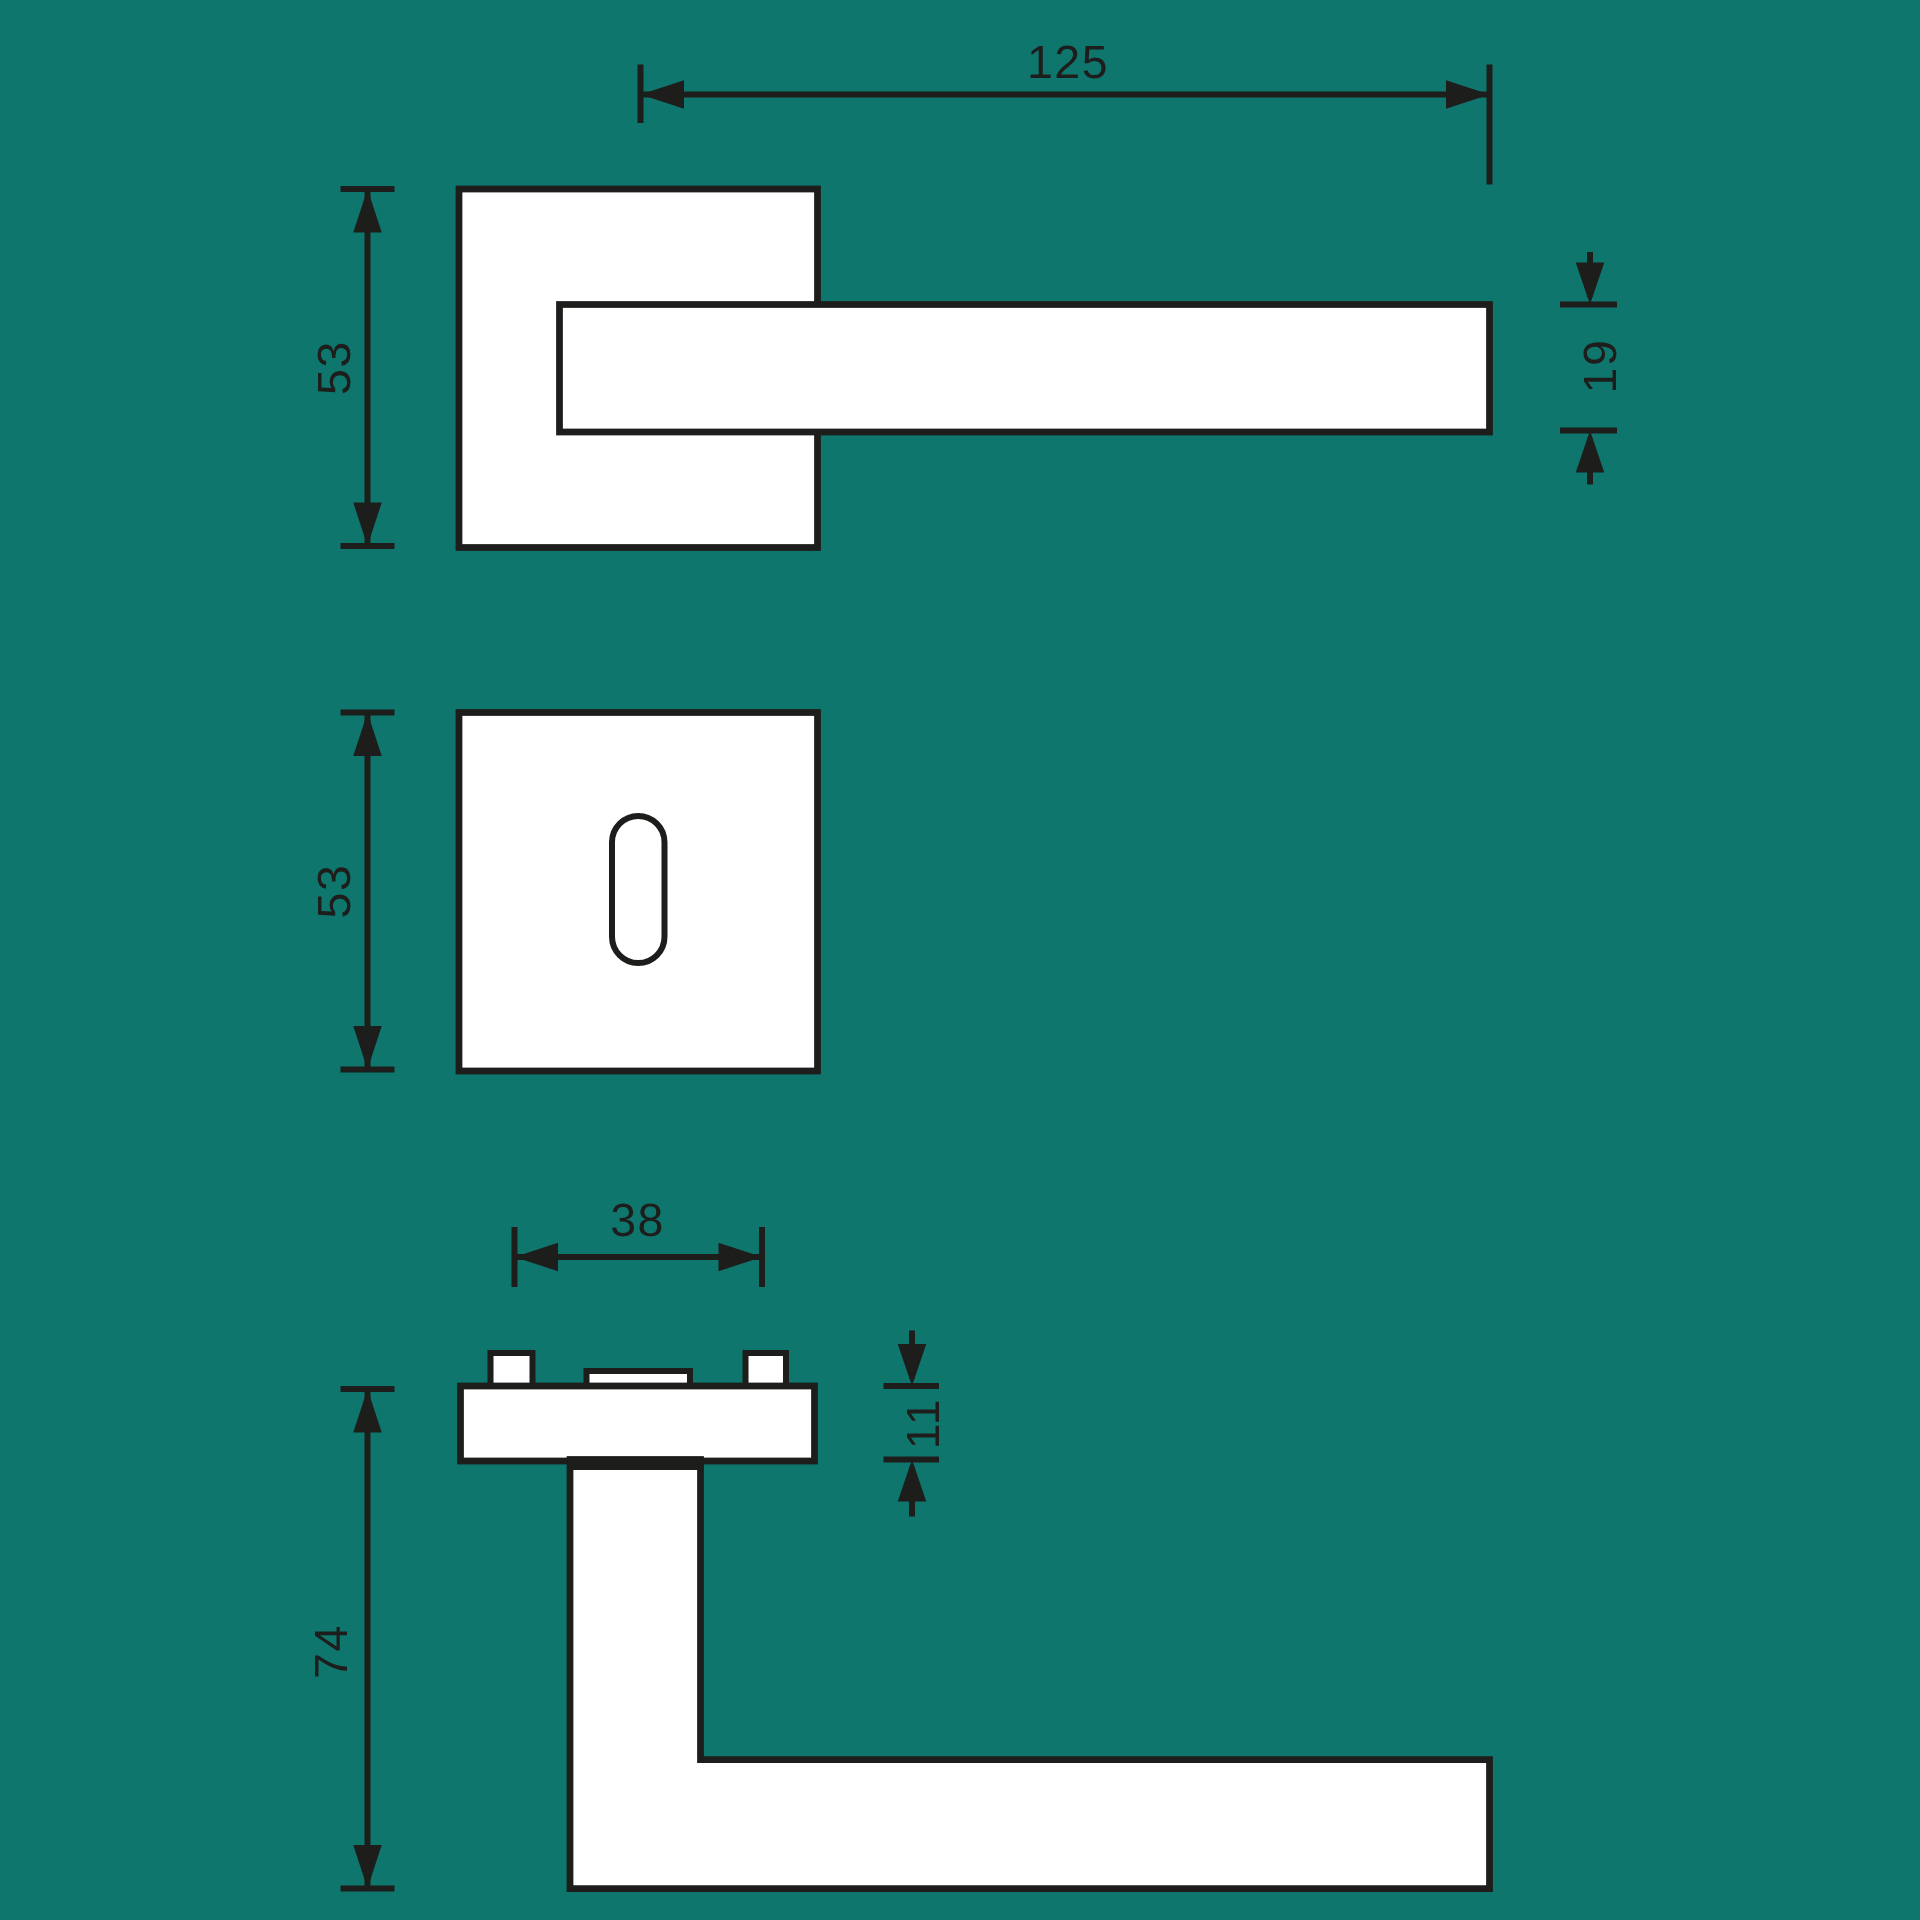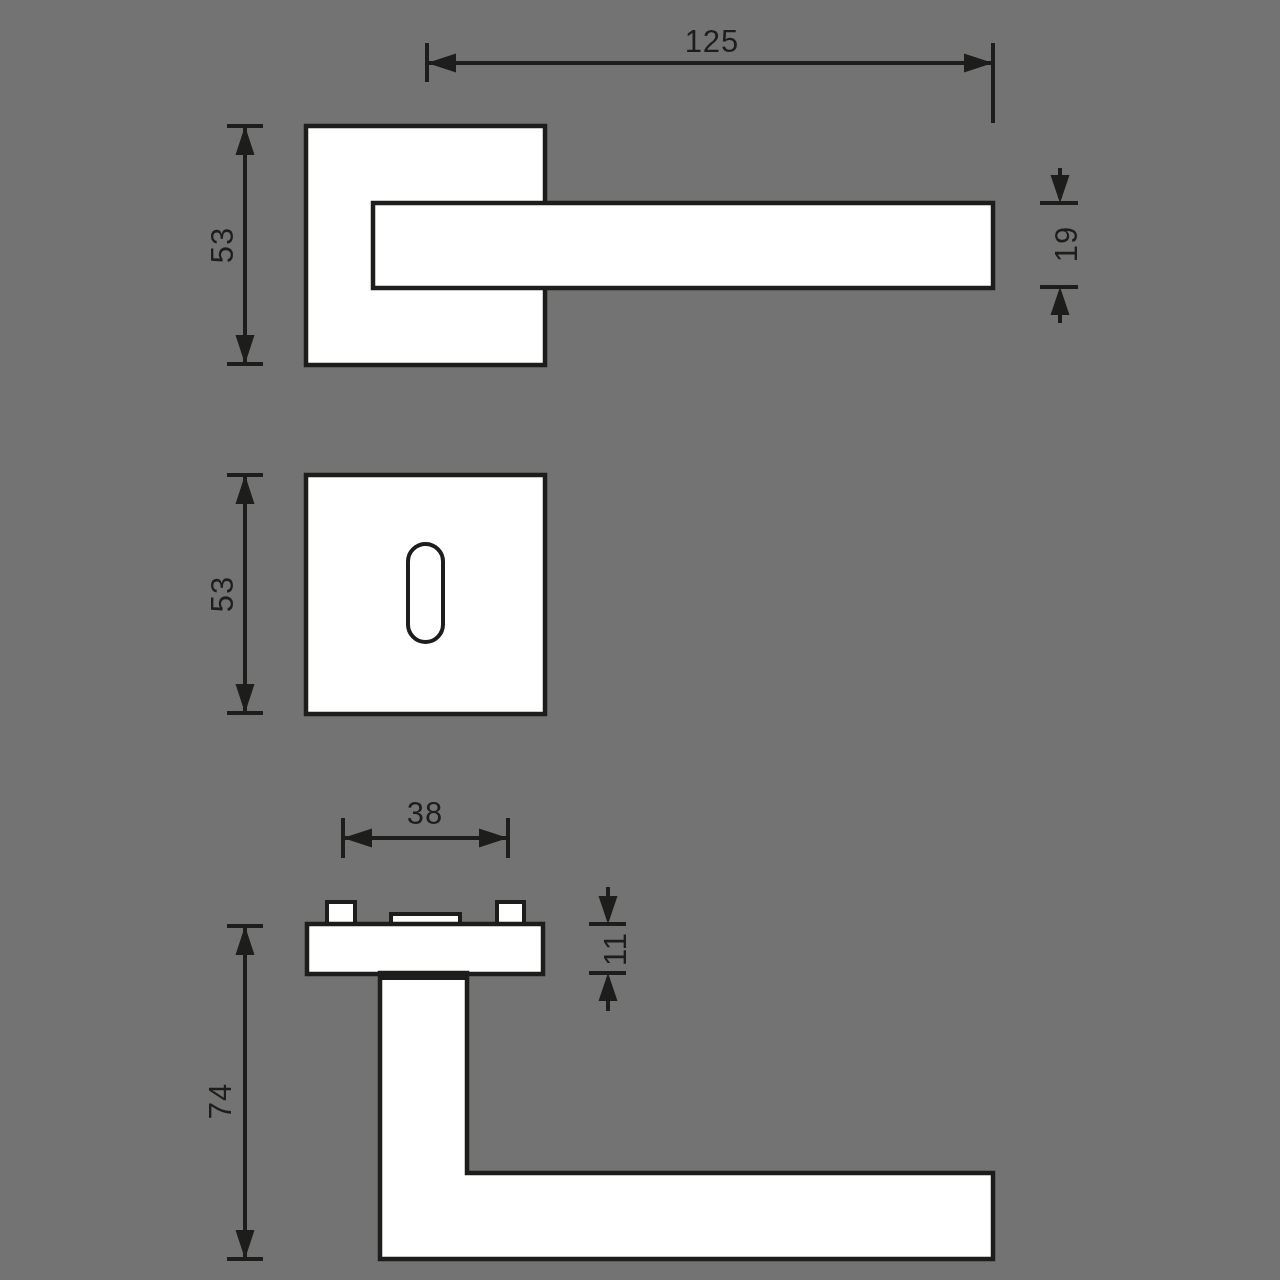--- a/index.html
+++ b/index.html
@@ -3,21 +3,21 @@
 <meta charset="utf-8">
 <style>
   html, body {
     margin: 0;
     padding: 0;
     background: #ffffff;
   }
   .stage {
     width: 1280px;
     height: 1280px;
-    background: #737373;
+    background: #0f766e;
     position: relative;
   }
   svg {
     display: block;
   }
   text {
     font-family: "Liberation Sans", "DejaVu Sans", sans-serif;
     font-size: 31px;
     letter-spacing: 1px;
     fill: #1d1d1b;

